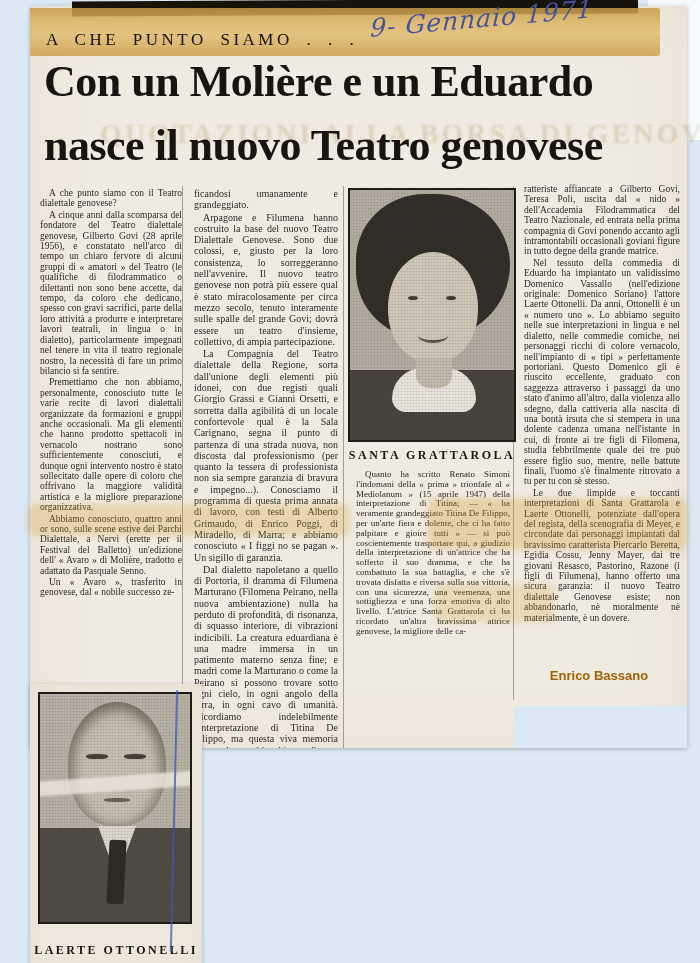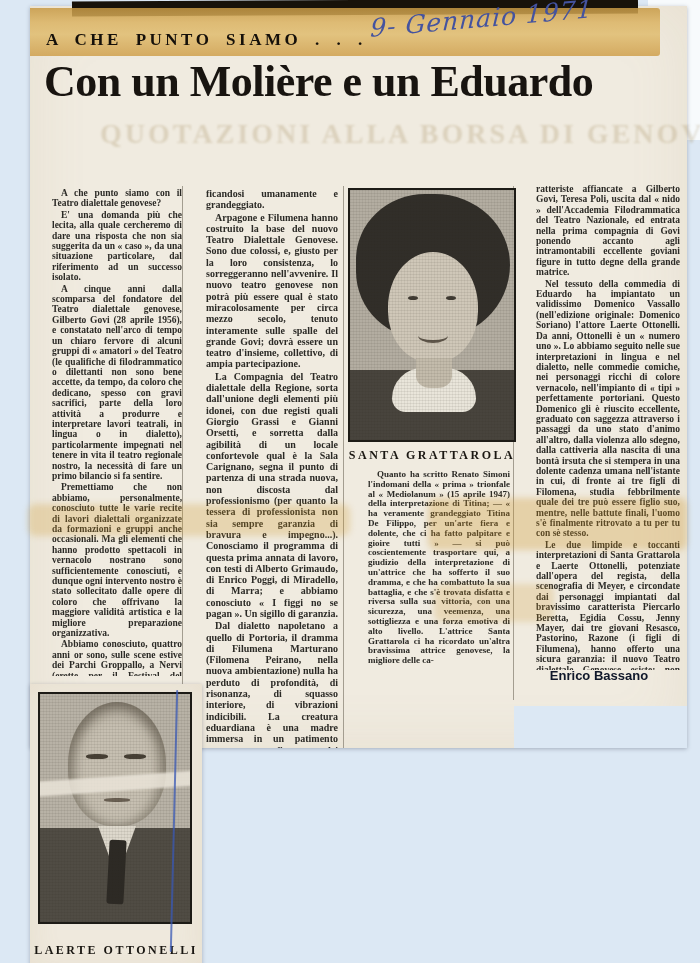--- a/index.html
+++ b/index.html
@@ -18,21 +18,21 @@
     box-shadow:0 1px 4px rgba(60,70,90,.35), inset 0 0 60px rgba(170,150,100,.12);
   }
   .topstrip{left:42px;top:-6px;width:566px;height:15px;background:#17120a;transform:rotate(-.3deg);}
   .tape{
     left:0;top:2px;width:630px;height:48px;
     background:linear-gradient(180deg,#c79944 0%,#dbb362 30%,#e0bc6e 55%,#cf9f4b 100%);
     opacity:.85;border-radius:0 3px 3px 0;
   }
   .kicker{
     left:16px;top:24px;z-index:3;
-    font-weight:700;font-size:17px;letter-spacing:3.5px;word-spacing:6px;
+    font-weight:400;font-size:17px;letter-spacing:3.5px;word-spacing:6px;
     color:#15100a;
   }
   .handdate{
     left:340px;top:-2px;z-index:4;
     font-family:"DejaVu Serif", serif;font-style:italic;
     font-size:25px;color:#44539f;
     transform:rotate(-5deg) skewX(-8deg);
     letter-spacing:1px;white-space:nowrap;
   }
   .ghost{
@@ -46,29 +46,29 @@
   
   .rule{width:1px;background:#a39d90;top:180px;}
   .r1{left:152px;height:562px;}
   .r2{left:313px;height:562px;}
   .r3{left:483px;height:514px;}
   
   .coltext{
     overflow:hidden;text-align:justify;color:#2b2a26;
     font-size:9.5px;line-height:10.4px;
   }
-  .coltext p{margin:0 0 1px 16px;text-indent:9px;font-weight:bold;}
+  .coltext p{margin:0 0 1px 4px;text-indent:9px;}
   .coltext p.noindent{text-indent:0;}
   .col1{left:6px;top:182px;width:146px;height:488px;}
   .col2{left:160px;top:182px;width:148px;height:560px;font-size:10px;line-height:11.3px;}
   .col3{left:322px;top:464px;width:158px;height:276px;font-size:9px;line-height:9.8px;}
   .col4{left:490px;top:178px;width:160px;height:486px;}
   .byline{
     left:488px;top:662px;width:162px;text-align:center;
-    font-family:"Liberation Sans", sans-serif;font-weight:700;font-size:13px;color:#0f172a;
+    font-family:"Liberation Sans", sans-serif;font-weight:700;font-size:13px;color:#a16207;
   }
   .cut4{left:484px;top:700px;width:173px;height:42px;background:#dce8f4;z-index:5;}
   
   .stain{background:rgba(205,150,40,.26);filter:blur(3px);border-radius:8px;pointer-events:none;z-index:4;}
   .sa{left:-2px;top:498px;width:322px;height:32px;}
   .sb{left:398px;top:492px;width:259px;height:52px;background:rgba(205,150,40,.30);}
   .sc{left:404px;top:578px;width:120px;height:38px;background:rgba(205,150,40,.22);}
   
   .photo-frame{border:2px solid #1d1b16;box-sizing:border-box;overflow:hidden;}
   .grain::after{
@@ -118,31 +118,31 @@
 
   <div class="abs white-corner"></div>
 
   <div class="abs clip-main">
     <div class="abs topstrip"></div>
     <div class="abs tape"></div>
     <div class="abs kicker">A CHE PUNTO SIAMO . . .</div>
     <div class="abs handdate">9- Gennaio 1971</div>
     <div class="abs ghost">QUOTAZIONI ALLA BORSA DI GENOVA</div>
     <h1 class="abs hl hl1">Con un Molière e un Eduardo</h1>
+    <h1 class="abs hl hl2">nasce il nuovo Teatro genovese</h1>
 
     <div class="abs rule r1"></div>
     <div class="abs rule r2"></div>
     <div class="abs rule r3"></div>
 
     <div class="abs coltext col1">
         <p>A che punto siamo con il Teatro dialettale genovese?</p>
-        <p>E' una domanda più che lecita, alla quale cercheremo di dare una risposta che non sia suggerita da un « caso », da una situazione particolare, dal riferimento ad un successo isolato.</p>
         <p>A cinque anni dalla scomparsa del fondatore del Teatro dialettale genovese, Gilberto Govi (28 aprile 1956), e constatato nell'arco di tempo un chiaro fervore di alcuni gruppi di « amatori » del Teatro (le qualifiche di filodrammatico o dilettanti non sono bene accette, da tempo, da coloro che dedicano, spesso con gravi sacrifici, parte della loro attività a produrre e interpretare lavori teatrali, in lingua o in dialetto), particolarmente impegnati nel tenere in vita il teatro regionale nostro, la necessità di fare un primo bilancio si fa sentire.</p>
         <p>Premettiamo che non abbiamo, personalmente, conosciuto tutte le varie recite di lavori dialettali organizzate da formazioni e gruppi anche occasionali. Ma gli elementi che hanno prodotto spettacoli in vernacolo nostrano sono sufficientemente conosciuti, e dunque ogni intervento nostro è stato sollecitato dalle opere di coloro che offrivano la maggiore validità artistica e la migliore preparazione organizzativa.</p>
-        <p>Abbiamo conosciuto, quattro anni or sono, sulle scene estive dei Parchi Groppallo, a Nervi (erette per il Festival del Balletto) un'edizione dell' « Avaro » di Molière, tradotto e adattato da Pasquale Senno.</p>
+        <p>Abbiamo conosciuto, quattro anni or sono, sulle scene estive dei Parchi Dialettale, a Nervi (erette per il Festival del Balletto) un'edizione dell' « Avaro » di Molière, tradotto e adattato da Pasquale Senno.</p>
         <p>Un « Avaro », trasferito in genovese, dal « nobile successo ze-</p>
       </div>
 
     <div class="abs coltext col2">
         <p class="noindent">ficandosi umanamente e grandeggiato.</p>
         <p>Arpagone e Filumena hanno costruito la base del nuovo Teatro Dialettale Genovese. Sono due colossi, e, giusto per la loro consistenza, lo sorreggeranno nell'avvenire. Il nuovo teatro genovese non potrà più essere qual è stato miracolosamente per circa mezzo secolo, tenuto interamente sulle spalle del grande Govi; dovrà essere un teatro d'insieme, collettivo, di ampia partecipazione.</p>
         <p>La Compagnia del Teatro dialettale della Regione, sorta dall'unione degli elementi più idonei, con due registi quali Giorgio Grassi e Gianni Orsetti, e sorretta dalla agibilità di un locale confortevole qual è la Sala Carignano, segna il punto di partenza di una strada nuova, non discosta dal professionismo (per quanto la tessera di professionista non sia sempre garanzia di bravura e impegno...). Conosciamo il programma di questa prima annata di lavoro, con testi di Alberto Grimaudo, di Enrico Poggi, di Miradello, di Marra; e abbiamo conosciuto « I figgi no se pagan ». Un sigillo di garanzia.</p>
         <p>Dal dialetto napoletano a quello di Portoria, il dramma di Filumena Marturano (Filomena Peirano, nella nuova ambientazione) nulla ha perduto di profondità, di risonanza, di squasso interiore, di vibrazioni indicibili. La creatura eduardiana è una madre immersa in un patimento materno senza fine; e madri come la Marturano o come la Peirano si possono trovare sotto ogni cielo, in ogni angolo della terra, in ogni cavo di umanità. Ricordiamo indelebilmente l'interpretazione di Titina De Filippo, ma questa viva memoria non ha sbianchito l'opera d'interprete di Santa Grattarola.</p>
       </div>
 
@@ -157,21 +157,21 @@
       <div class="abs ph-collar"></div>
       <div class="abs ph-neck"></div>
     </div>
     <div class="abs cap cap-santa">SANTA GRATTAROLA</div>
 
     <div class="abs coltext col3">
         <p>Quanto ha scritto Renato Simoni l'indomani della « prima » trionfale al « Mediolanum » (15 aprile 1947) della interpretazione di Titina; — « ha veramente grandeggiato Titina De Filippo, per un'arte fiera e dolente, che ci ha fatto palpitare e gioire tutti » — si può coscientemente trasportare qui, a giudizio della interpretazione di un'attrice che ha sofferto il suo dramma, e che ha combattuto la sua battaglia, e che s'è trovata disfatta e riversa sulla sua vittoria, con una sicurezza, una veemenza, una sottigliezza e una forza emotiva di alto livello. L'attrice Santa Grattarola ci ha ricordato un'altra bravissima attrice genovese, la migliore delle ca-</p>
       </div>
 
     <div class="abs coltext col4">
-        <p class="noindent">ratteriste affiancate a Gilberto Govi, Teresa Poli, uscita dal « nido » dell'Accademia Filodrammatica del Teatro Nazionale, ed entrata nella prima compagnia di Govi ponendo accanto agli intramontabili eccellente goviani figure in tutto degne della grande matrice.</p>
+        <p class="noindent">ratteriste affiancate a Gilberto Govi, Teresa Poli, uscita dal « nido » dell'Accademia Filodrammatica del Teatro Nazionale, ed entrata nella prima compagnia di Govi ponendo accanto agli intramontabili occasionali goviani figure in tutto degne della grande matrice.</p>
         <p>Nel tessuto della commedia di Eduardo ha impiantato un validissimo Domenico Vassallo (nell'edizione originale: Domenico Soriano) l'attore Laerte Ottonelli. Da anni, Ottonelli è un « numero uno ». Lo abbiamo seguito nelle sue interpretazioni in lingua e nel dialetto, nelle commedie comiche, nei personaggi ricchi di colore vernacolo, nell'impianto di « tipi » perfettamente portoriani. Questo Domenico gli è riuscito eccellente, graduato con saggezza attraverso i passaggi da uno stato d'animo all'altro, dalla violenza allo sdegno, dalla cattiveria alla nascita di una bontà irsuta che si stempera in una dolente cadenza umana nell'istante in cui, di fronte ai tre figli di Filomena, studia febbrilmente quale dei tre può essere figlio suo, mentre, nelle battute finali, l'uomo s'è finalmente ritrovato a tu per tu con sè stesso.</p>
         <p>Le due limpide e toccanti interpretazioni di Santa Grattarola e Laerte Ottonelli, potenziate dall'opera del regista, della scenografia di Meyer, e circondate dai personaggi impiantati dal bravissimo caratterista Piercarlo Beretta, Egidia Cossu, Jenny Mayer, dai tre giovani Resasco, Pastorino, Razone (i figli di Filumena), hanno offerto una sicura garanzia: il nuovo Teatro dialettale Genovese esiste; non abbandonarlo, nè moralmente nè materialmente, è un dovere.</p>
       </div>
     <div class="abs byline">Enrico Bassano</div>
 
     <div class="abs stain sa"></div>
     <div class="abs stain sb"></div>
     <div class="abs stain sc"></div>
     <div class="abs cut4"></div>
   </div>

